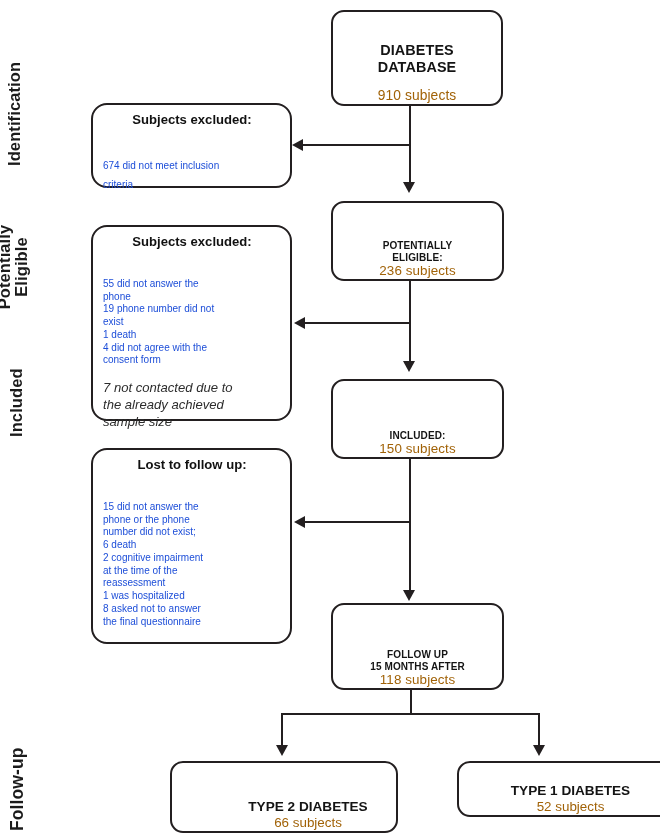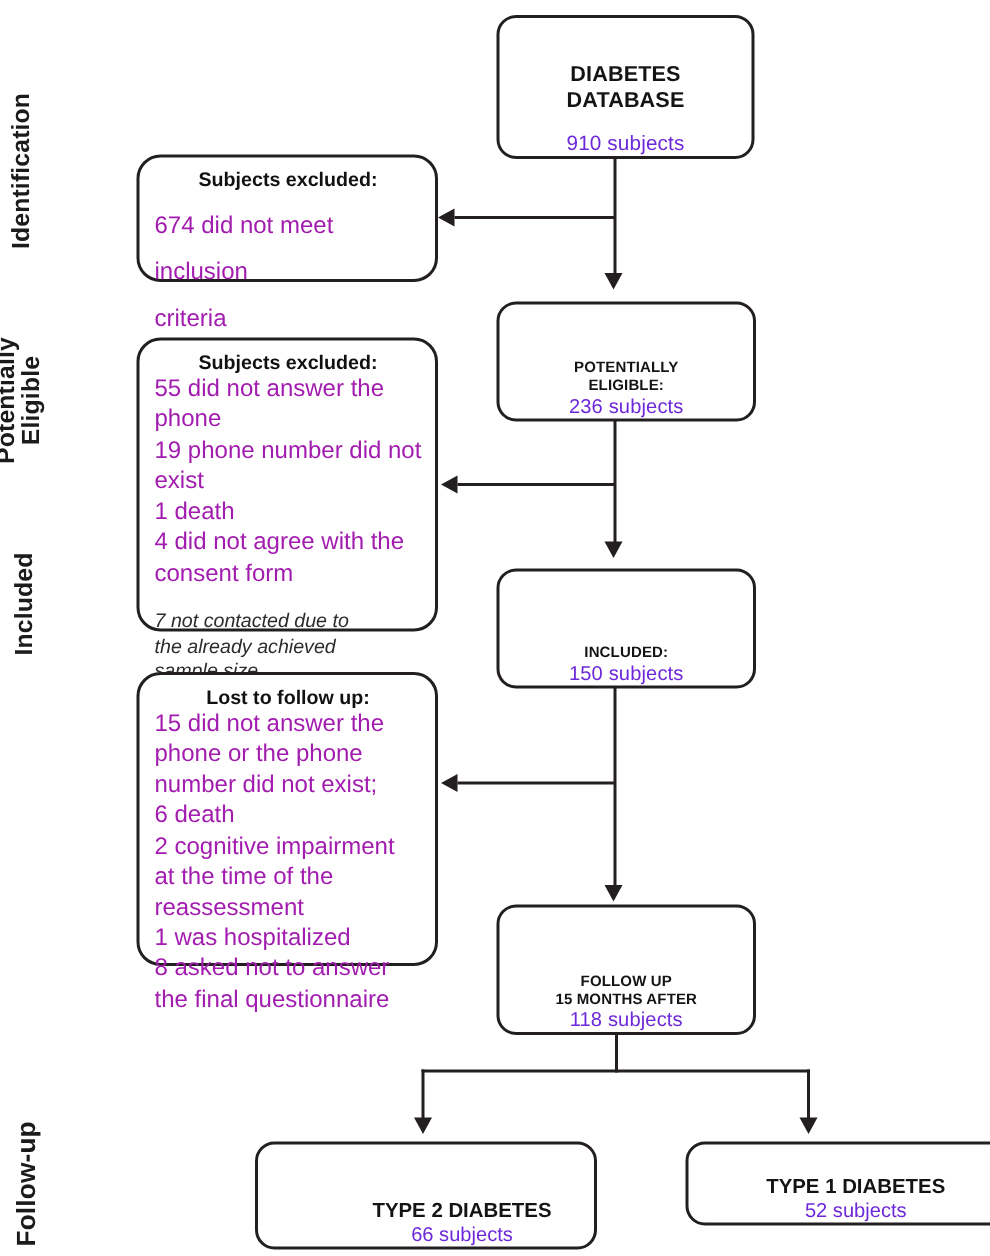--- a/index.html
+++ b/index.html
@@ -44,21 +44,21 @@
     flex-direction: column;
     justify-content: flex-end;
   }
   .node.centered { align-items: center; text-align: center; }
   .node-title {
     font-weight: bold;
     color: #141414;
     line-height: 1.16;
   }
   .node-sub {
-    color: #6d28d9;
+    color: #a16207;
     line-height: 1.16;
   }
   
   .main-node .node-title { font-size: 10px; letter-spacing: 0.1px; }
   .main-node .node-sub   { font-size: 13.4px; letter-spacing: 0.1px; }
 
   
   .node-top .node-title { font-size: 14.4px; line-height: 1.22; }
   .node-top .node-sub   { font-size: 13.8px; margin-top: 11px; }
 
@@ -76,24 +76,25 @@
     padding: 7px 9px 7px 10px;
   }
   .excl-head {
     font-weight: bold;
     font-size: 13.1px;
     color: #111111;
     text-align: center;
     line-height: 1.2;
   }
   .excl-body {
-    font-size: 16px;
-    color: #a21caf;
+    font-size: 10px;
+    color: #1d4ed8;
     line-height: 1.28;
     white-space: pre-line;
+    margin-top: 28px;
   }
   .excl-note {
     font-size: 13.1px;
     font-style: italic;
     color: #2c2c2c;
     line-height: 1.28;
     white-space: pre-line;
     margin-top: 13px;
   }
   .excl-1 .excl-head { margin-bottom: 7px; }

